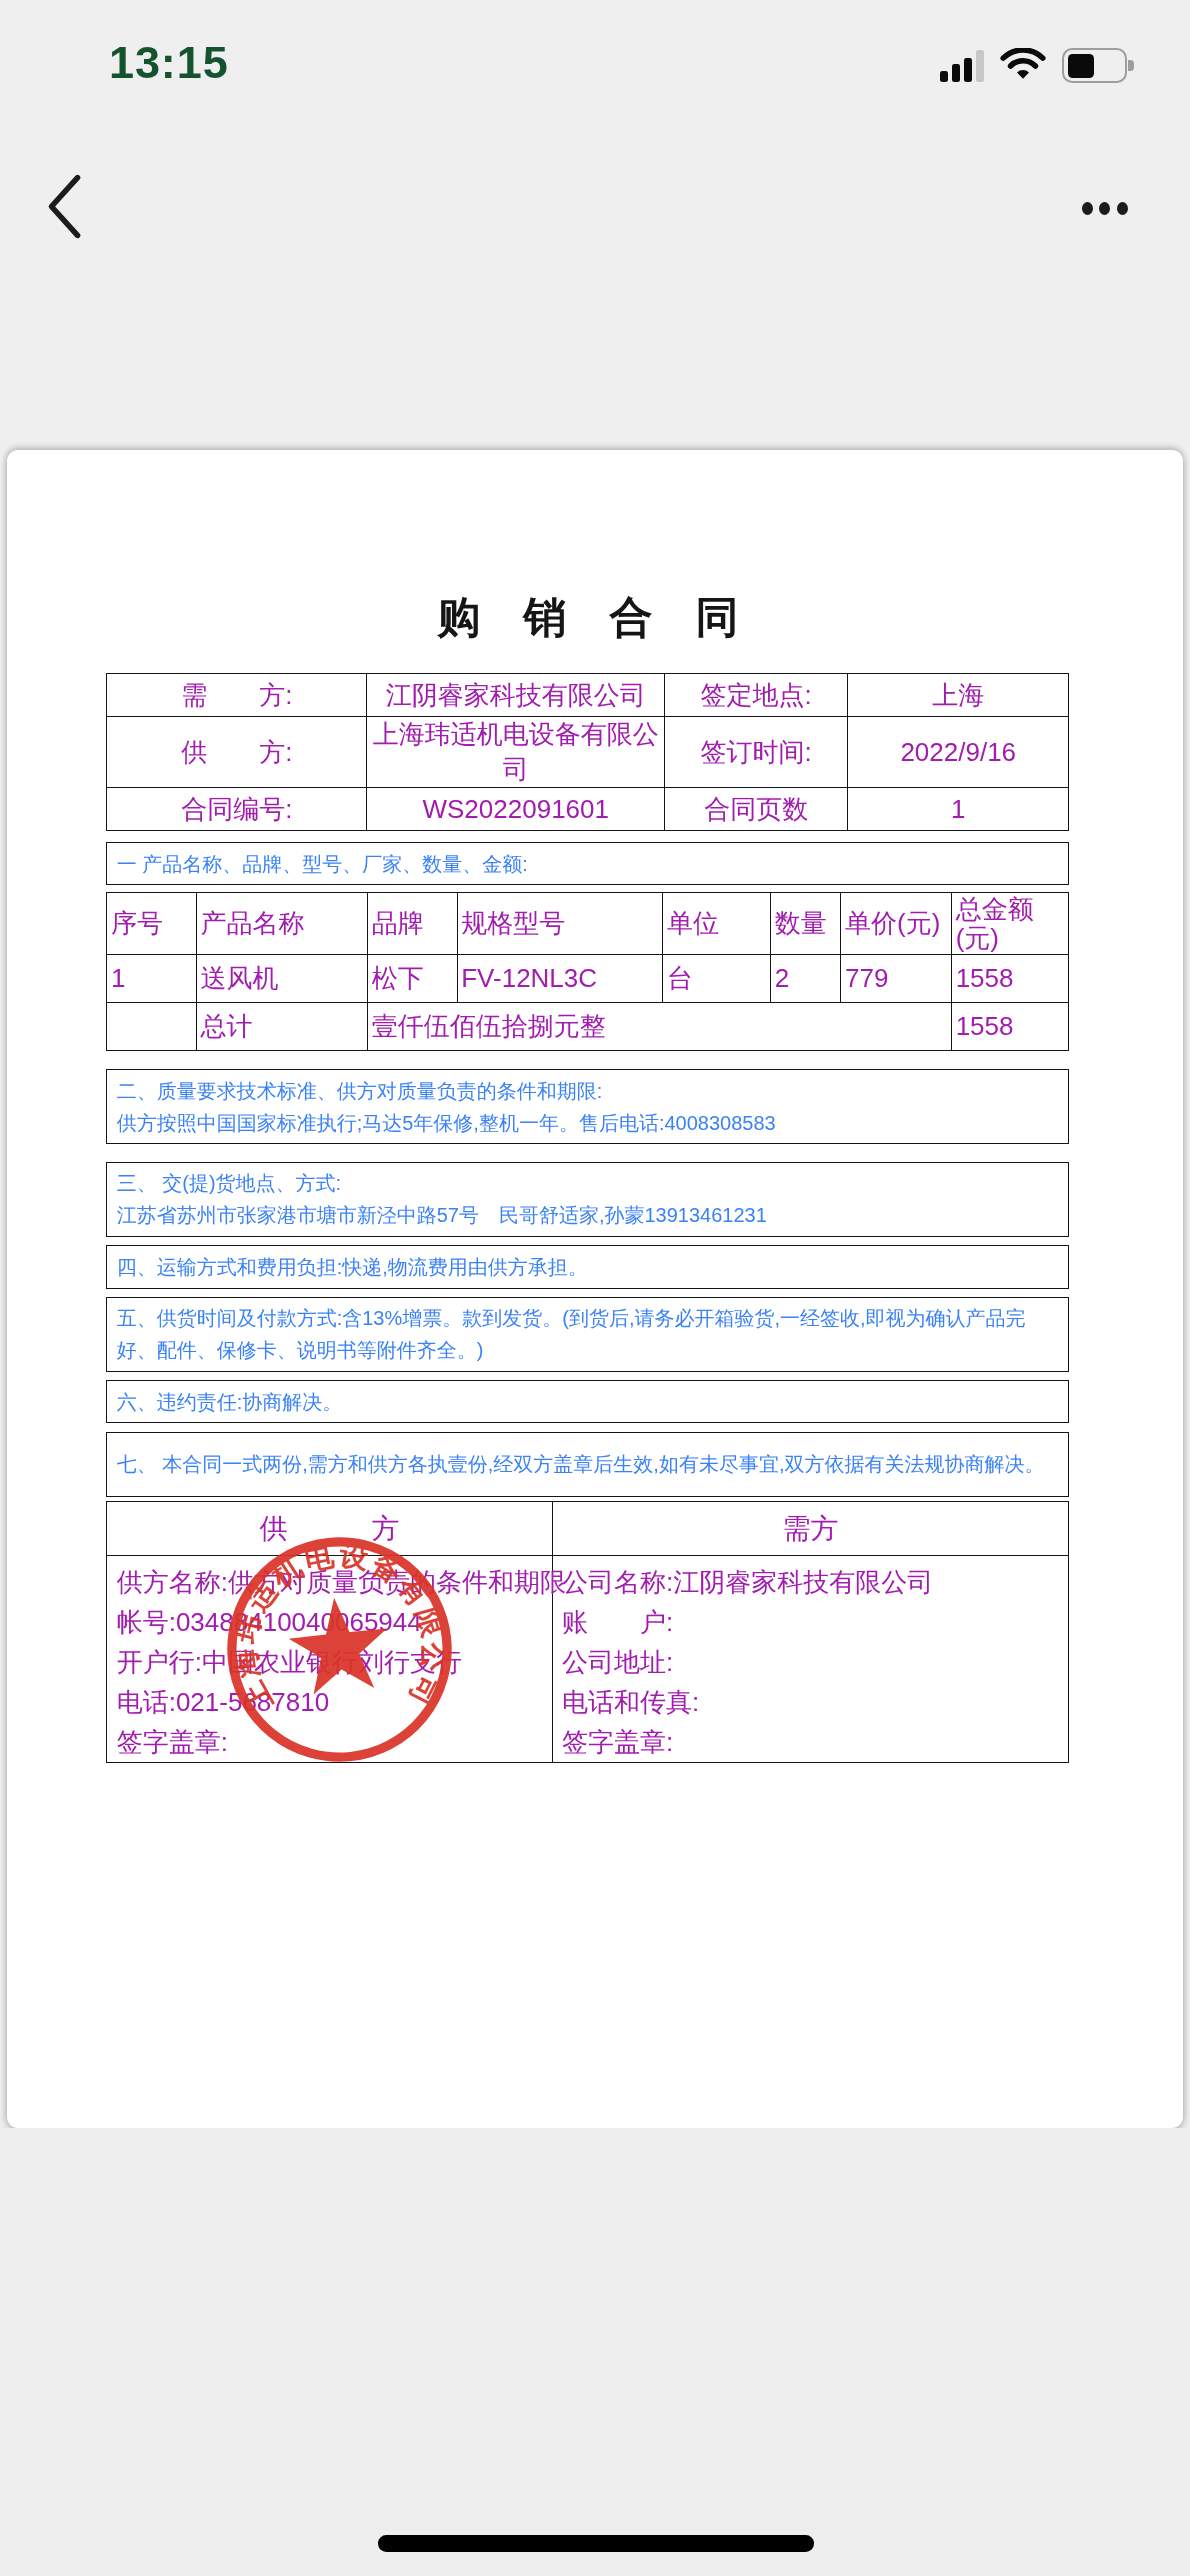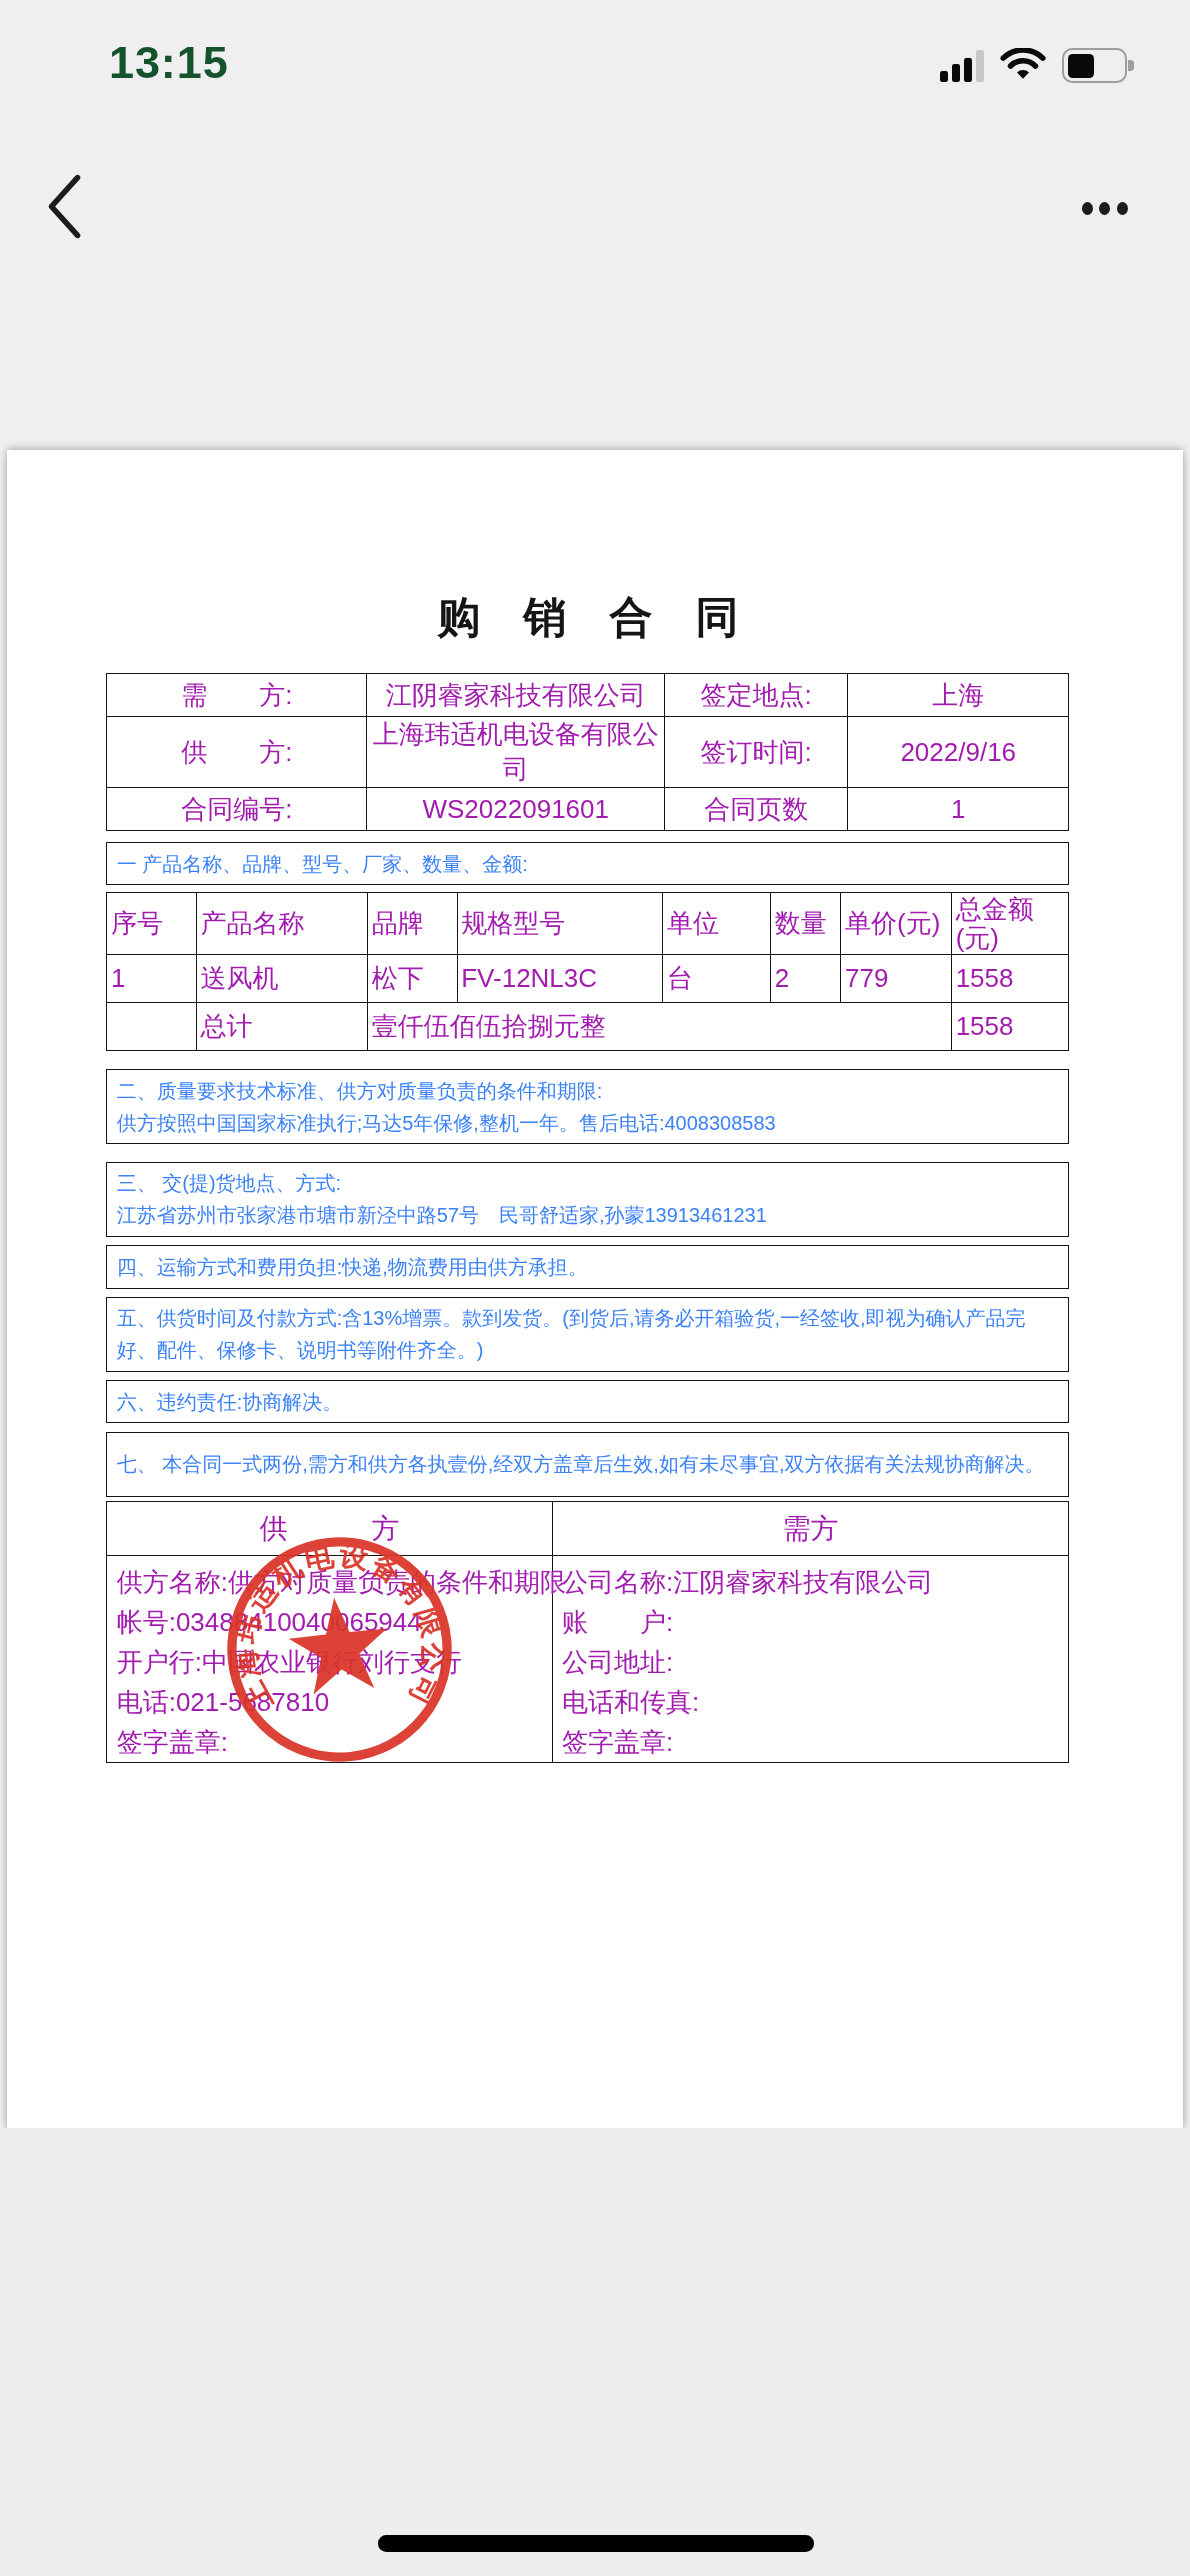--- a/index.html
+++ b/index.html
@@ -29,20 +29,21 @@
   .nav-bar { position:absolute; top:158px; left:0; width:100%; height:102px; }
   .back-btn { position:absolute; left:32px; top:7.4px; width:65px; height:83px; display:flex; align-items:center; justify-content:center; cursor:pointer; }
   .more-btn { position:absolute; right:45px; top:22px; width:83px; height:56px; display:flex; align-items:center; justify-content:center; gap:6.5px; cursor:pointer; }
   .more-btn i { width:11px; height:13px; border-radius:50%; background:#1c1c1e; }
 
   
   .doc {
     position:absolute; left:7.4px; top:450px; width:1176px; height:1678px;
     background:#ffffff;
     box-shadow:0 -2.8px 6.5px rgba(0,0,0,.18), 0 3.7px 8.3px rgba(0,0,0,.22);
+    border-radius:11px;
   }
   .doc-inner { position:absolute; left:99px; top:0; width:963px; }
 
   .title { padding-top:139px; text-align:center; font-size:43px; font-weight:700; color:#151515; }
 
   table { border-collapse:collapse; width:100%; table-layout:fixed; }
   td { border:1.9px solid #151515; font-size:26px; color:#a21caf; }
 
   .t1 { margin-top:26px; }
   .t1 td { height:43px; text-align:center; padding:0 3.7px; }

